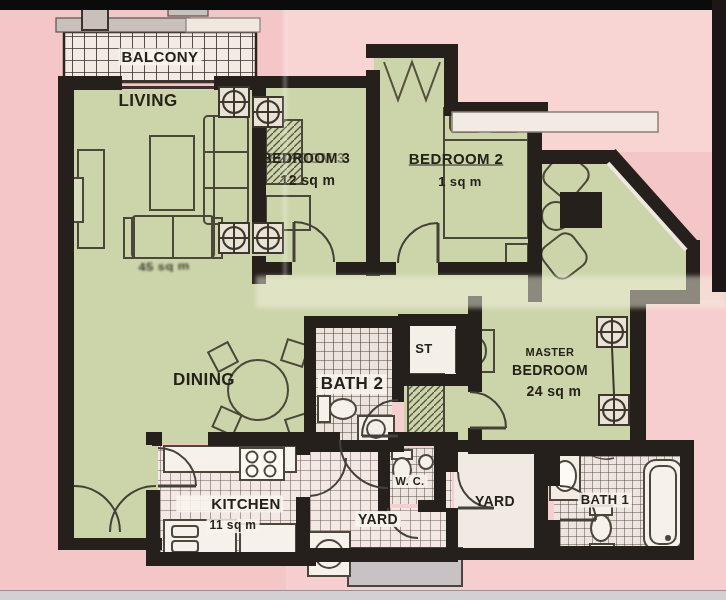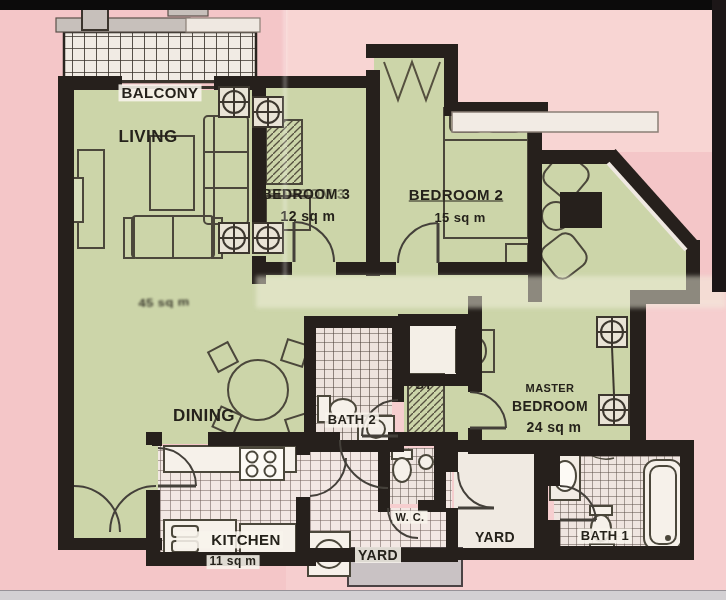--- a/index.html
+++ b/index.html
@@ -7,21 +7,21 @@
     position:relative;width:726px;height:600px;overflow:hidden;
     background:#f4c6c8;
     font-family:"Liberation Sans", sans-serif;
   }
   .topbar{position:absolute;left:0;top:0;width:726px;height:10px;background:#0c0b0b;}
   .rightbar{position:absolute;left:712px;top:0;width:14px;height:292px;background:#1c1617;}
   .bottombar{position:absolute;left:0;top:590px;width:726px;height:10px;background:#d3d0d3;border-top:1px solid #979298;}
   .plan-svg{position:absolute;left:0;top:0;}
   .lbl{
     position:absolute;transform:translate(-50%,-50%);
-    color:#25221b;font-weight:bold;white-space:nowrap;letter-spacing:.4px;margin-top:36px;
+    color:#25221b;font-weight:bold;white-space:nowrap;letter-spacing:.4px;
   }
   .chip{background:rgba(248,244,236,.88);padding:0 3px;line-height:1.15;}
   .area{font-weight:bold;}
   .blur1{filter:blur(.4px);}
   .blur2{filter:blur(.7px);}
   .smudge{filter:blur(1.3px);transform:translate(-50%,-50%) rotate(-2deg) scaleY(.9);opacity:.85;}
   .dbl{text-shadow:-5px 0 0 rgba(38,34,27,.45);}
   .seam-band{
     position:absolute;left:256px;top:276px;width:470px;height:32px;
     background:rgba(244,242,224,.5);filter:blur(2px);pointer-events:none;
@@ -327,25 +327,25 @@
     </g>
   </svg>
 
   <div class="lbl chip" style="left:160px;top:57px;font-size:15px;">BALCONY</div>
   <div class="lbl" style="left:148px;top:101px;font-size:17px;">LIVING</div>
   <div class="lbl smudge" style="left:164px;top:266px;font-size:13px;">45 sq m</div>
   <div class="lbl" style="left:204px;top:380px;font-size:17px;">DINING</div>
   <div class="lbl dbl blur1" style="left:306px;top:158px;font-size:14px;">BEDROOM 3</div>
   <div class="lbl area" style="left:308px;top:180px;font-size:14px;">12 sq m</div>
   <div class="lbl" style="left:456px;top:158px;font-size:15px;text-decoration:underline;">BEDROOM 2</div>
-  <div class="lbl area" style="left:460px;top:181px;font-size:13px;">15 sq m</div>
+  <div class="lbl area" style="left:460px;top:181px;font-size:13px;">1 sq m</div>
   <div class="lbl blur1" style="left:550px;top:352px;font-size:11px;">MASTER</div>
   <div class="lbl blur2" style="left:550px;top:370px;font-size:14px;">BEDROOM</div>
   <div class="lbl area blur1" style="left:554px;top:391px;font-size:14px;">24 sq m</div>
-  <div class="lbl chip" style="left:352px;top:384px;font-size:13px;">BATH 2</div>
+  <div class="lbl chip" style="left:352px;top:384px;font-size:17px;">BATH 2</div>
   <div class="lbl" style="left:424px;top:348px;font-size:13px;">ST</div>
   <div class="lbl chip" style="left:230px;top:504px;font-size:15px;padding-left:35px;">KITCHEN</div>
   <div class="lbl chip area blur1" style="left:233px;top:526px;font-size:12px;">11 sq m</div>
   <div class="lbl chip" style="left:378px;top:519px;font-size:14px;">YARD</div>
   <div class="lbl chip" style="left:410px;top:481px;font-size:11px;">W. C.</div>
   <div class="lbl" style="left:495px;top:501px;font-size:14px;">YARD</div>
   <div class="lbl chip" style="left:605px;top:500px;font-size:13px;">BATH 1</div>
 
   <div class="seam-band"></div>
   <div class="seam-v"></div>

